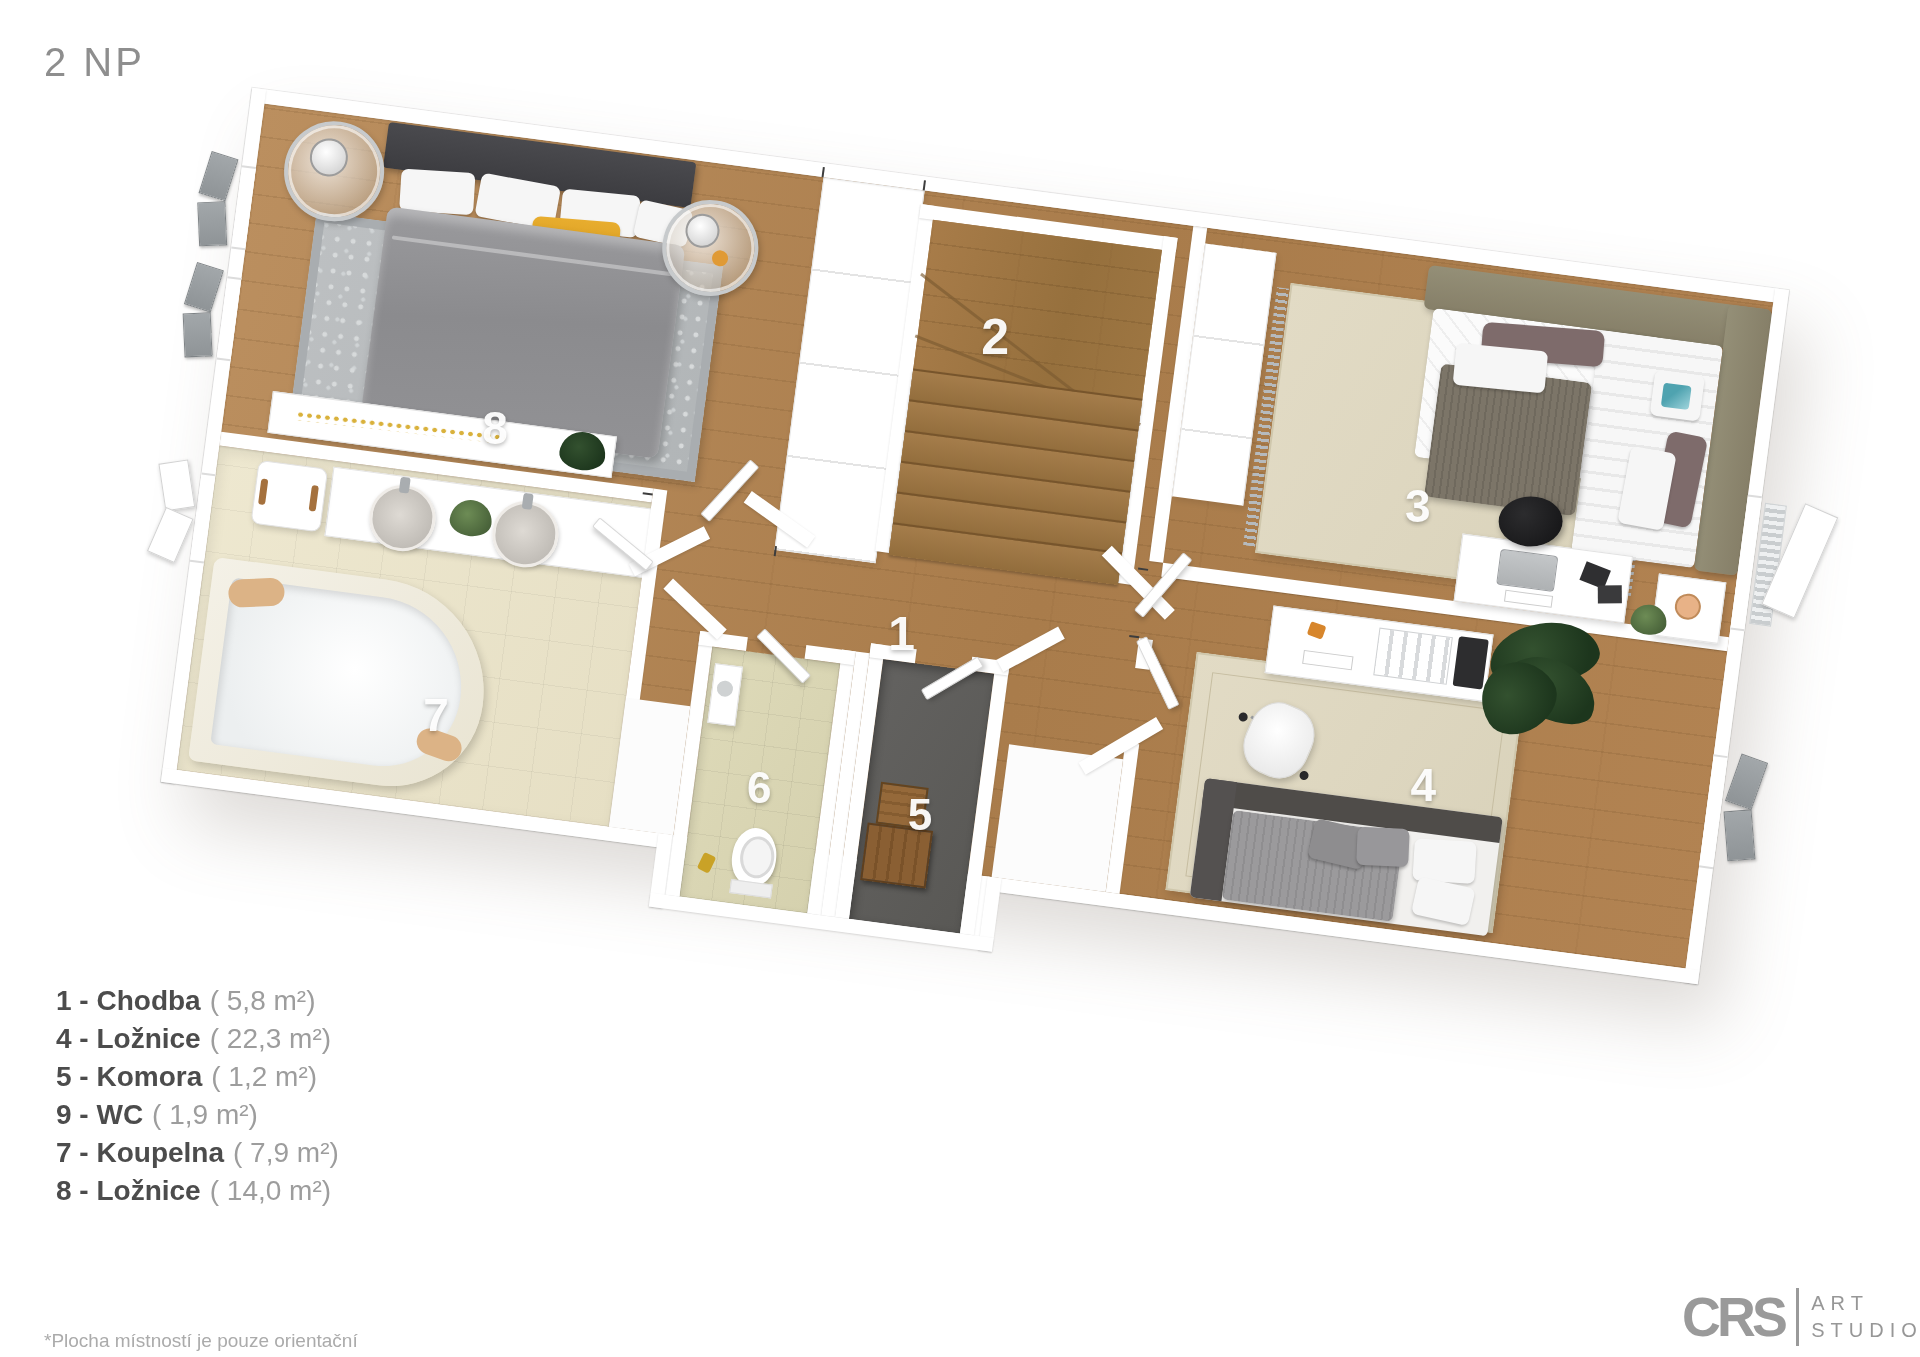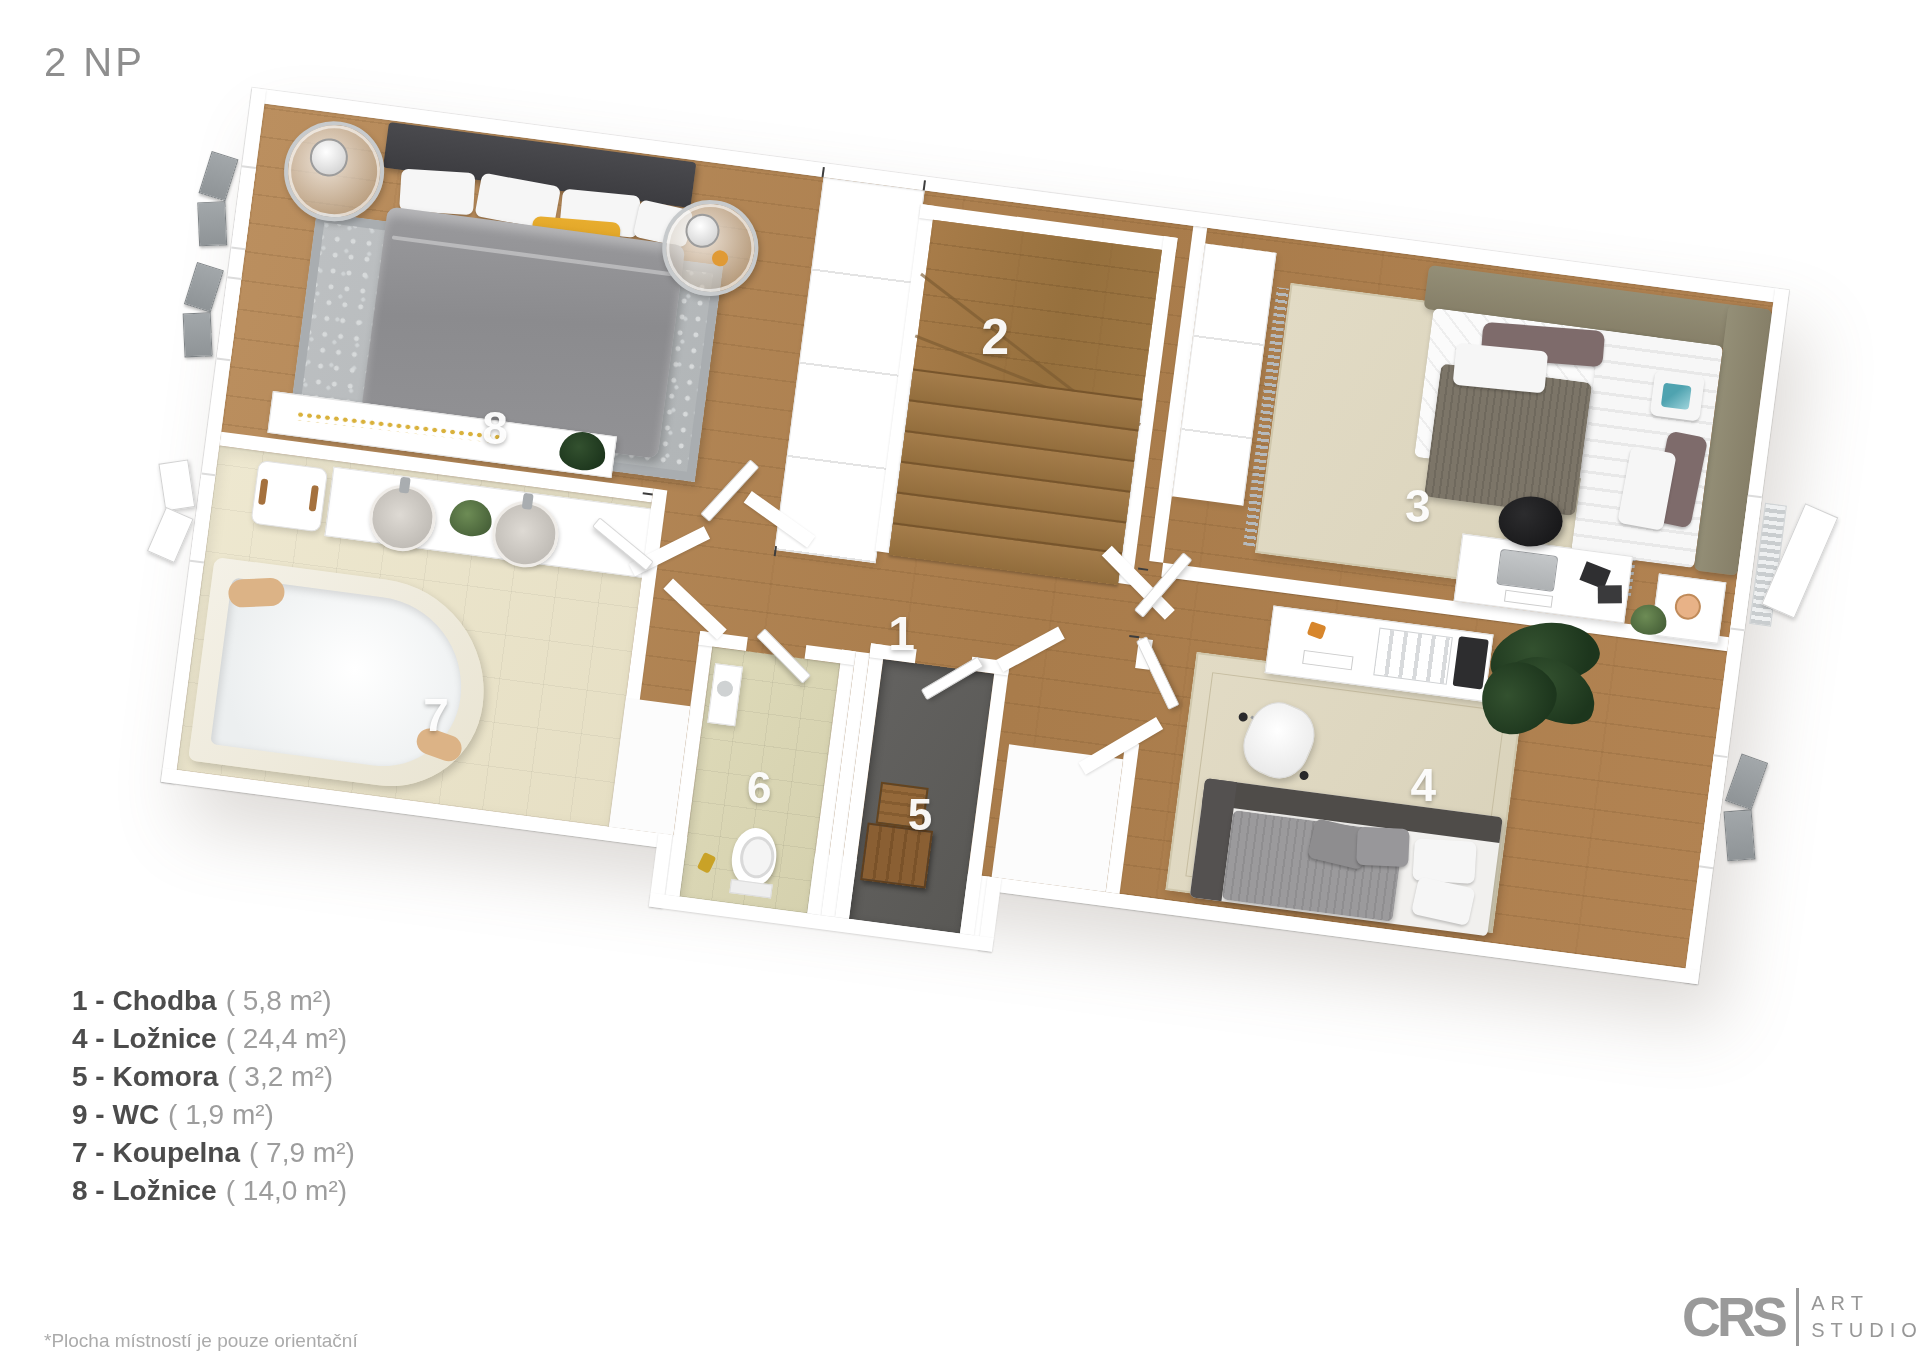--- a/index.html
+++ b/index.html
@@ -5,21 +5,21 @@
   html,body{margin:0;padding:0;background:#fff;}
   body{width:1920px;height:1357px;position:relative;overflow:hidden;
        font-family:"Liberation Sans", sans-serif;}
   .abs{position:absolute;}
 
   
   .floor-label{position:absolute;left:44px;top:40px;font-size:40px;color:#8e8e8e;
     letter-spacing:3px;font-weight:400;}
   .legend{position:absolute;left:44px;top:966px;}
   .legend-title{font-size:42px;color:#757575;font-weight:400;letter-spacing:1px;}
-  .legend-items{margin-top:16px;margin-left:28px;}
+  .legend-items{margin-top:16px;margin-left:12px;}
   .legend-row{height:38px;display:flex;align-items:center;font-size:28px;white-space:nowrap;}
   .legend-row .lbl{font-weight:bold;color:#4c4c4c;}
   .legend-row .area{color:#9d9d9d;margin-left:9px;font-weight:400;}
   .legend-foot{position:absolute;left:44px;top:1330px;font-size:19px;color:#ababab;}
 
   .logo{position:absolute;left:1680px;top:1284px;display:flex;align-items:center;}
   .logo-abbr{font-size:56px;font-weight:bold;color:#9a9a9a;letter-spacing:-4px;
     transform:scaleX(.96);}
   .logo-div{width:3px;height:58px;background:#9a9a9a;margin:0 12px 0 10px;}
   .logo-names{display:flex;flex-direction:column;justify-content:center;}
@@ -286,25 +286,25 @@
   </div>
 
   <div class="legend">
     <div class="legend-items">
       <div class="legend-row">
           <span class="lbl">1 - Chodba</span>
           <span class="area">( 5,8 m²)</span>
         </div>
       <div class="legend-row">
           <span class="lbl">4 - Ložnice</span>
-          <span class="area">( 24,4 m²)</span>
+          <span class="area">( 22,3 m²)</span>
         </div>
       <div class="legend-row">
           <span class="lbl">5 - Komora</span>
-          <span class="area">( 3,2 m²)</span>
+          <span class="area">( 1,2 m²)</span>
         </div>
       <div class="legend-row">
           <span class="lbl">9 - WC</span>
           <span class="area">( 1,9 m²)</span>
         </div>
       <div class="legend-row">
           <span class="lbl">7 - Koupelna</span>
           <span class="area">( 7,9 m²)</span>
         </div>
       <div class="legend-row">

